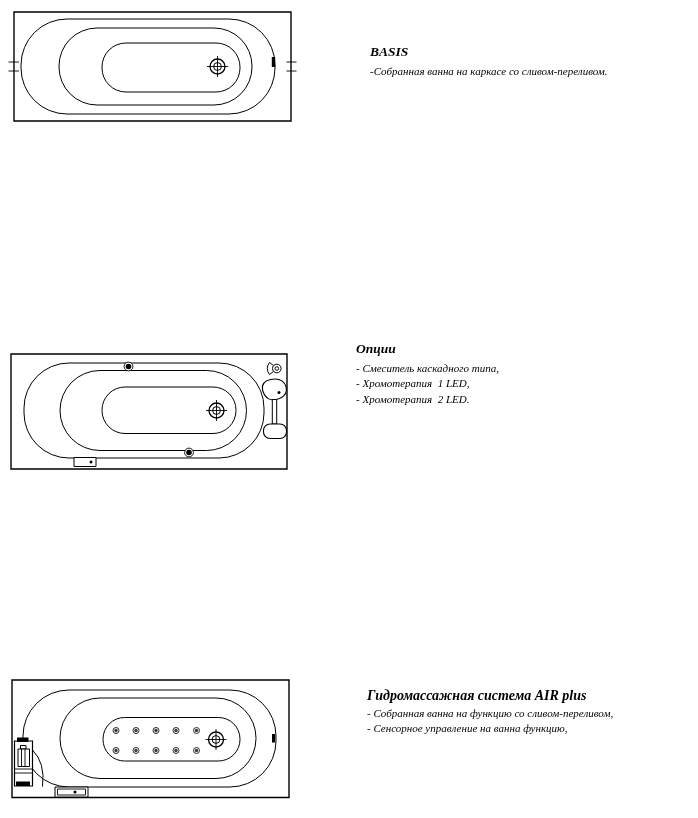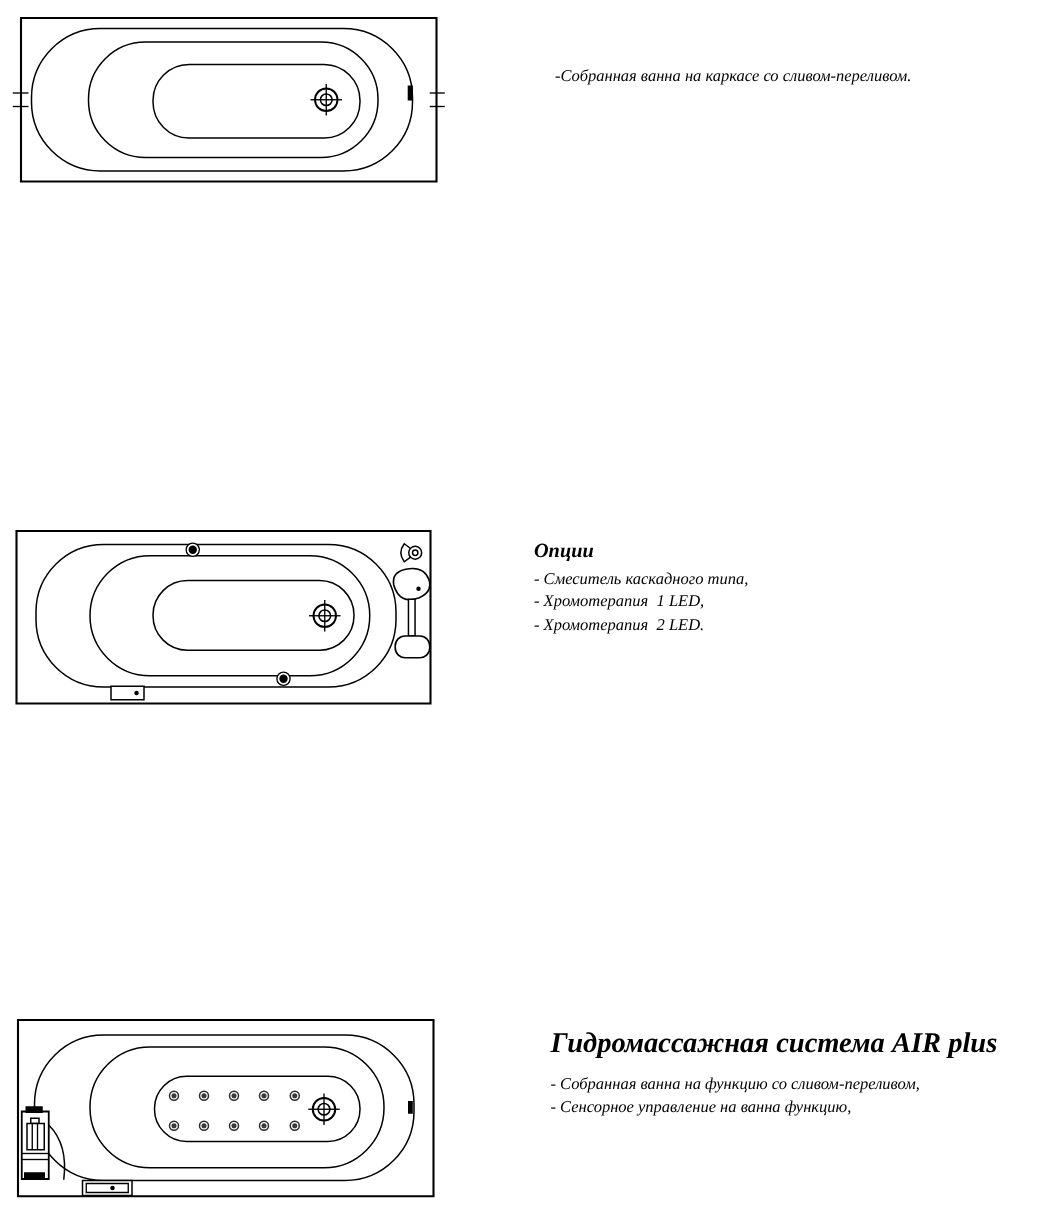--- a/index.html
+++ b/index.html
@@ -11,21 +11,21 @@
     color:#000;
     overflow:hidden;
   }
   #drawings{position:absolute;left:0;top:0;width:698px;height:818px;}
   svg *{vector-effect:non-scaling-stroke;}
   .textblock{position:absolute;}
   .sec-heading{
     font-style:italic;font-weight:bold;font-size:13.5px;line-height:16px;
     margin:0 0 4px 0;white-space:pre-wrap;
   }
-  .sec-heading.large{font-size:19px;line-height:17px;margin-bottom:12px;}
+  .sec-heading.large{font-size:14px;line-height:17px;margin-bottom:2px;}
   .sec-item{
     font-style:italic;font-size:11px;line-height:15.4px;
     margin:0;white-space:pre-wrap;
   }
 </style>
 </head>
 <body>
 
 <div id="page">
 
@@ -120,24 +120,25 @@
       </g>
       <g>
         <rect x="55" y="787" width="33" height="10" fill="#fff"></rect>
         <rect x="57.5" y="789" width="28" height="6" fill="#fff" stroke-width="0.9"></rect>
         <circle cx="75" cy="792" r="1.5" fill="#000" stroke="none"></circle>
       </g>
     </g>
   </svg>
 
   <div class="textblock" style="left:370px;top:44px;width:320px;">
+    <p class="sec-heading">BASIS</p>
     <p class="sec-item">-Собранная ванна на каркасе со сливом-переливом.</p>
   </div>
 
-  <div class="textblock" style="left:356px;top:359px;width:330px;">
+  <div class="textblock" style="left:356px;top:341px;width:330px;">
     <p class="sec-heading">Опции</p>
     <p class="sec-item">- Смеситель каскадного типа,</p>
     <p class="sec-item">- Хромотерапия  1 LED,</p>
     <p class="sec-item">- Хромотерапия  2 LED.</p>
   </div>
 
   <div class="textblock" style="left:367px;top:687px;width:331px;">
     <p class="sec-heading large">Гидромассажная система AIR plus</p>
     <p class="sec-item">- Собранная ванна на функцию со сливом-переливом,</p>
     <p class="sec-item">- Сенсорное управление на ванна функцию,</p>

